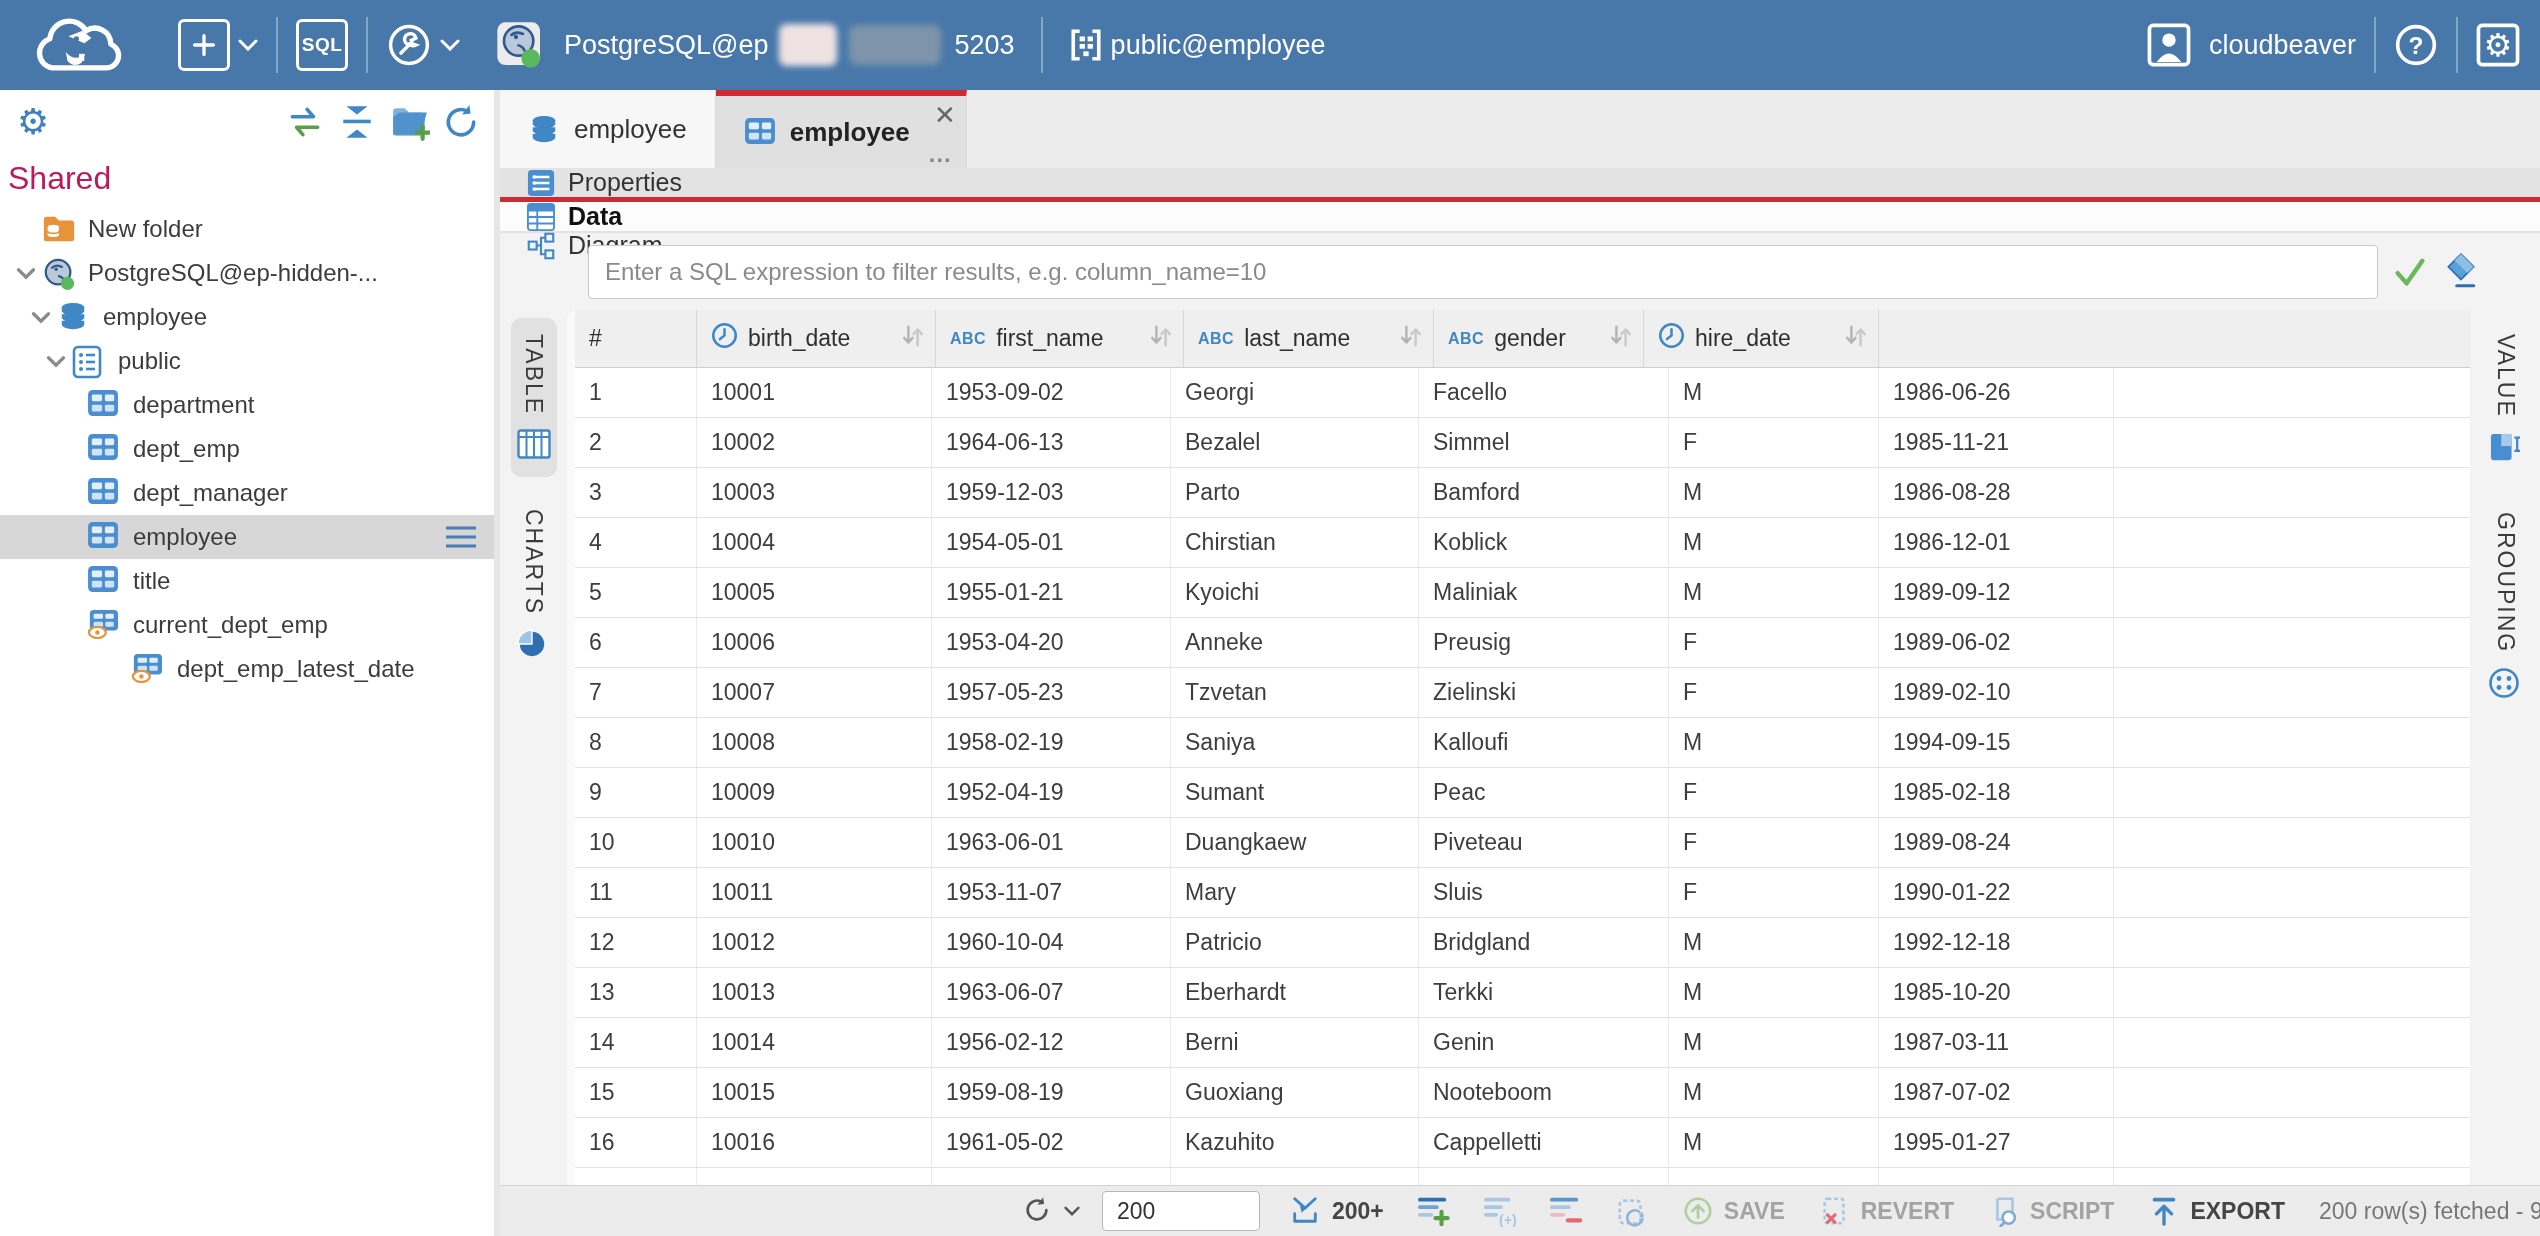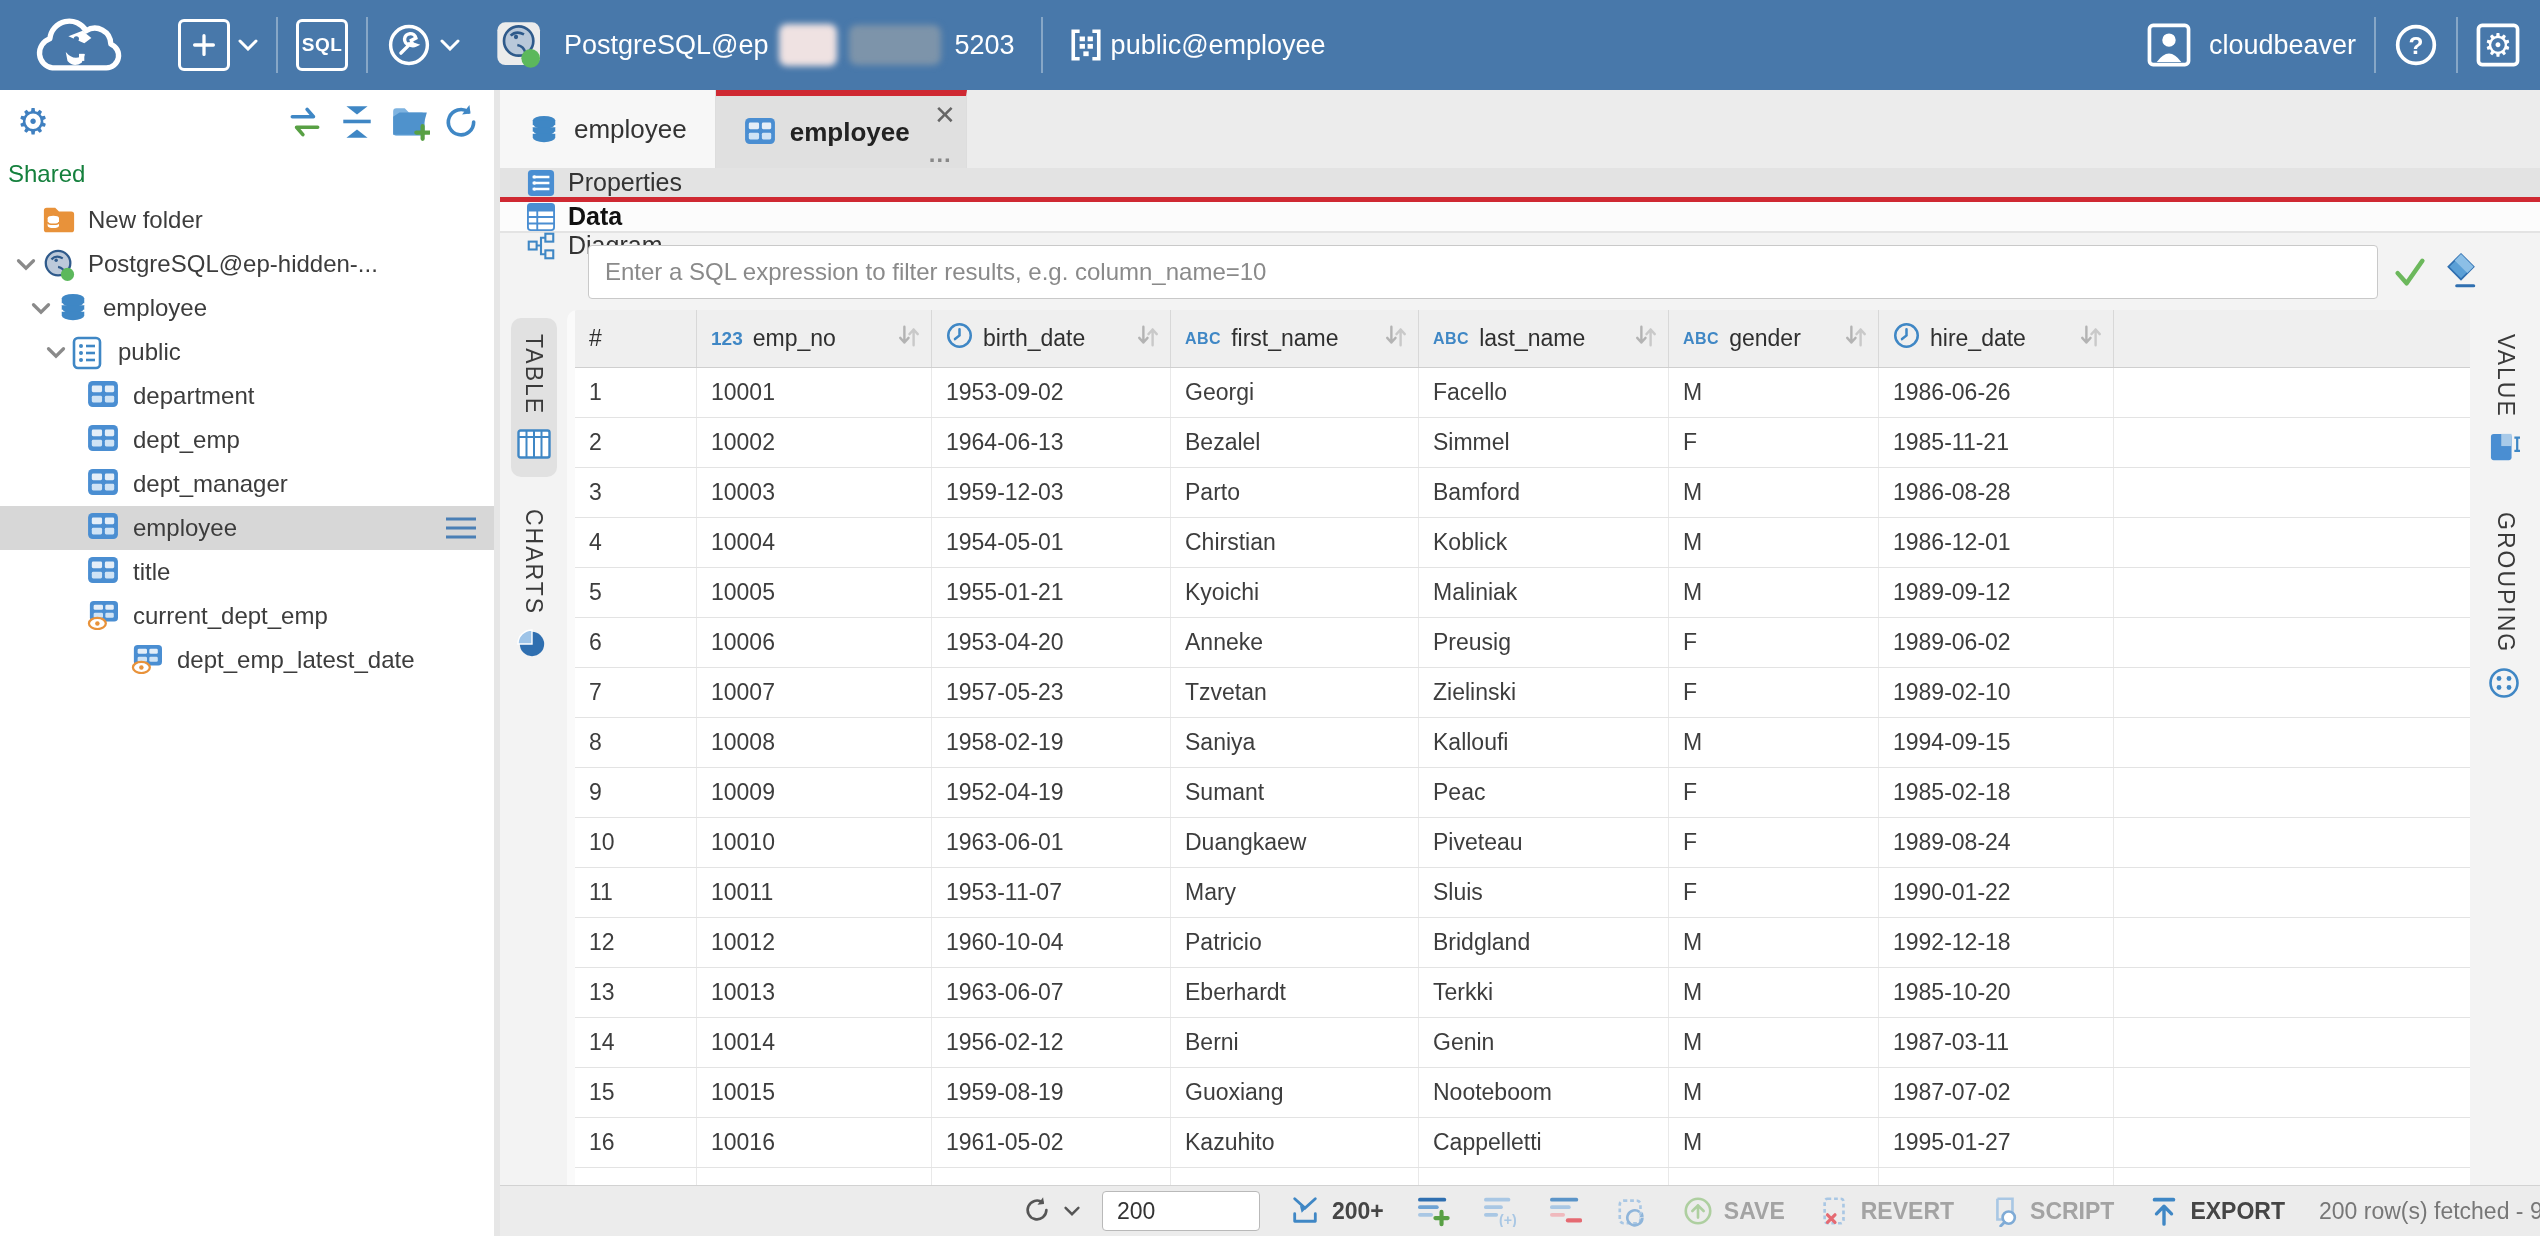--- a/index.html
+++ b/index.html
@@ -23,21 +23,21 @@
   .icon24 { width:34px; height:34px; flex-shrink:0; }
 
   
   .main { flex:1; display:flex; min-height:0; }
 
   
   .sidebar { width:500px; background:#fff; border-right:6px solid #e6e6e6; display:flex; flex-direction:column; flex-shrink:0; }
   .nav-toolbar { height:64px; display:flex; align-items:center; padding:0 14px; }
   .nav-toolbar .spacer { flex:1; }
   .nav-tool { width:38px; height:38px; margin-left:14px; cursor:pointer; }
-  .section-label { color:#15803d; font-size:24px; padding:6px 0 10px 8px; }
+  .section-label { color:#be185d; font-size:32px; padding:6px 0 10px 8px; }
   .tree { flex:1; overflow:hidden; }
   .tree-row { height:44px; display:flex; align-items:center; font-size:24px; color:#3c3c3c; cursor:pointer; position:relative; white-space:nowrap; }
   .tree-row.selected { background:#d7d7d7; }
   .tree-chev { width:32px; height:24px; display:flex; align-items:center; justify-content:center; flex-shrink:0; }
   .tree-icon { width:34px; height:32px; margin-right:12px; flex-shrink:0; }
   .tree-menu { position:absolute; right:16px; width:34px; height:26px; }
 
   
   .content { flex:1; display:flex; flex-direction:column; min-width:0; background:#f3f3f3; }
 
@@ -443,28 +443,20 @@
                 </svg></span>
           </div>
         </div>
 
         <div class="tablewrap">
           <div class="dgrid">
             <div class="dg-header">
                 <div class="th" style="width: 122px;">
                   <span class="colname">#</span>
                 </div>
-                <div class="th" style="width: 235px;">
-                  <span class="typeicon t-123">123</span>
-                  <span class="colname">emp_no</span>
-                  <span class="sort"><svg viewBox="0 0 26 26" width="24" height="24">
-                      <path d="M8 3 v17 m-4.5 -5 l4.5 5 4.5 -5" stroke="#b3b3b3" stroke-width="2.6" fill="none" stroke-linecap="round" stroke-linejoin="round"></path>
-                      <path d="M18 23 v-17 m-4.5 5 l4.5 -5 4.5 5" stroke="#c9c9c9" stroke-width="2.6" fill="none" stroke-linecap="round" stroke-linejoin="round"></path>
-                    </svg></span>
-                </div>
                 <div class="th" style="width: 239px;">
                   <span class="typeicon"><svg viewBox="0 0 30 30" width="27" height="27">
                       <circle cx="15" cy="15" r="12.5" fill="none" stroke="#3f87c5" stroke-width="2.8"></circle>
                       <path d="M15 8 v7 l-5 4" stroke="#3f87c5" stroke-width="2.8" fill="none" stroke-linecap="round"></path>
                     </svg></span>
                   <span class="colname">birth_date</span>
                   <span class="sort"><svg viewBox="0 0 26 26" width="24" height="24">
                       <path d="M8 3 v17 m-4.5 -5 l4.5 5 4.5 -5" stroke="#b3b3b3" stroke-width="2.6" fill="none" stroke-linecap="round" stroke-linejoin="round"></path>
                       <path d="M18 23 v-17 m-4.5 5 l4.5 -5 4.5 5" stroke="#c9c9c9" stroke-width="2.6" fill="none" stroke-linecap="round" stroke-linejoin="round"></path>
                     </svg></span>

